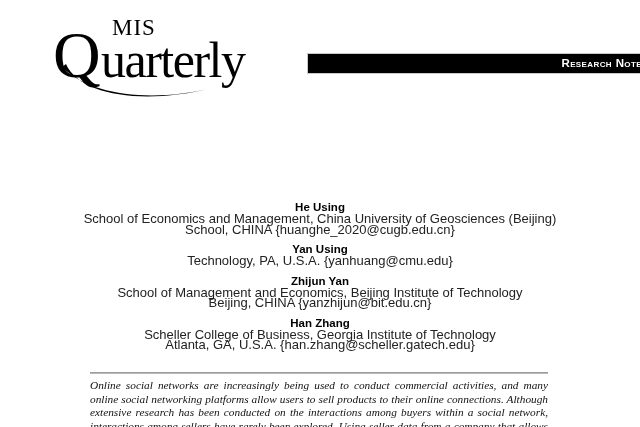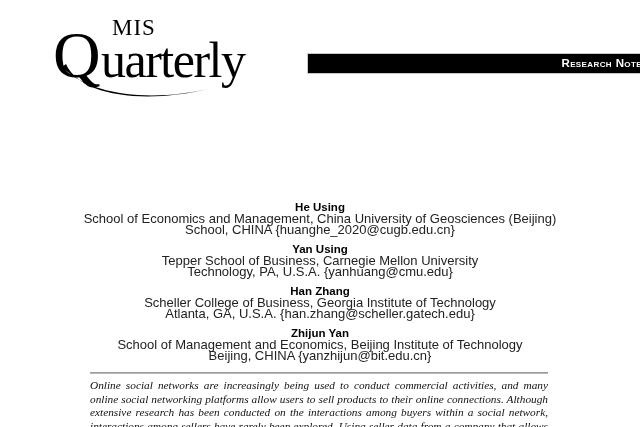--- a/index.html
+++ b/index.html
@@ -64,29 +64,28 @@
 </div>
 
 <div class="authors-block">
   <div class="author">
     <div class="author-name">He Using</div>
     <div class="author-affil">School of Economics and Management, China University of Geosciences (Beijing)</div>
     <div class="author-loc">School, CHINA {huanghe_2020@cugb.edu.cn}</div>
   </div>
   <div class="author">
     <div class="author-name">Yan Using</div>
-    <div class="author-affil">Tepper School of Business, Carnegie Mellon University</div>
     <div class="author-loc">Technology, PA, U.S.A. {yanhuang@cmu.edu}</div>
+  </div>
+  <div class="author">
+    <div class="author-name">Zhijun Yan</div>
+    <div class="author-affil">School of Management and Economics, Beijing Institute of Technology</div>
+    <div class="author-loc">Beijing, CHINA {yanzhijun@bit.edu.cn}</div>
   </div>
   <div class="author">
     <div class="author-name">Han Zhang</div>
     <div class="author-affil">Scheller College of Business, Georgia Institute of Technology</div>
     <div class="author-loc">Atlanta, GA, U.S.A. {han.zhang@scheller.gatech.edu}</div>
-  </div>
-  <div class="author">
-    <div class="author-name">Zhijun Yan</div>
-    <div class="author-affil">School of Management and Economics, Beijing Institute of Technology</div>
-    <div class="author-loc">Beijing, CHINA {yanzhijun@bit.edu.cn}</div>
   </div>
 </div>
 
 <div class="abstract-rule"></div>
 <div class="abstract-text">Online social networks are increasingly being used to conduct commercial activities, and many online social networking platforms allow users to sell products to their online connections. Although extensive research has been conducted on the interactions among buyers within a social network, interactions among sellers have rarely been explored. Using seller data from a company that allows users to sell online</div>
 
 </body></html>

